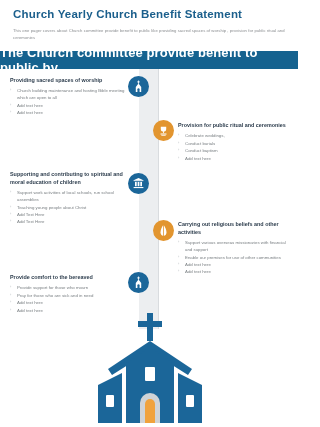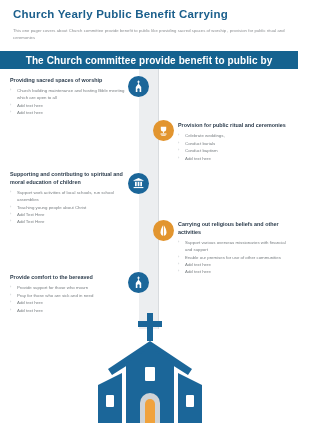--- a/index.html
+++ b/index.html
@@ -39,21 +39,21 @@
     position: absolute;
     left: 0; top: 51px;
     width: 298px; height: 18px;
     background: #15628f;
     display: flex;
     align-items: center;
     justify-content: center;
   }
   .banner-text {
     color: #ffffff;
-    font-size: 10px;
+    font-size: 13px;
     font-weight: bold;
     letter-spacing: 0.1px;
   }
 
   
   .spine {
     position: absolute;
     left: 139px; top: 69px;
     width: 20px; height: 260px;
     background: #eceef0;
@@ -111,21 +111,21 @@
     position: absolute;
     left: 96px; top: 311px;
     width: 108px; height: 114px;
   }
 </style>
 </head>
 <body>
 
 <div class="page">
 
-  <div class="page-title">Church Yearly Public Benefit Carrying</div>
+  <div class="page-title">Church Yearly Church Benefit Statement</div>
   <div class="page-subtitle">This one pager covers about Church committee provide benefit to public like providing  sacred spaces of worship , provision  for public ritual and ceremonies</div>
 
   <div class="banner">
     <span class="banner-text">The Church committee provide benefit to public by</span>
   </div>
 
   <div class="spine"></div>
   <div class="spine-edge"></div>
 
   <div class="block block-left" style="left:10px; top:77px; width:118px;">

